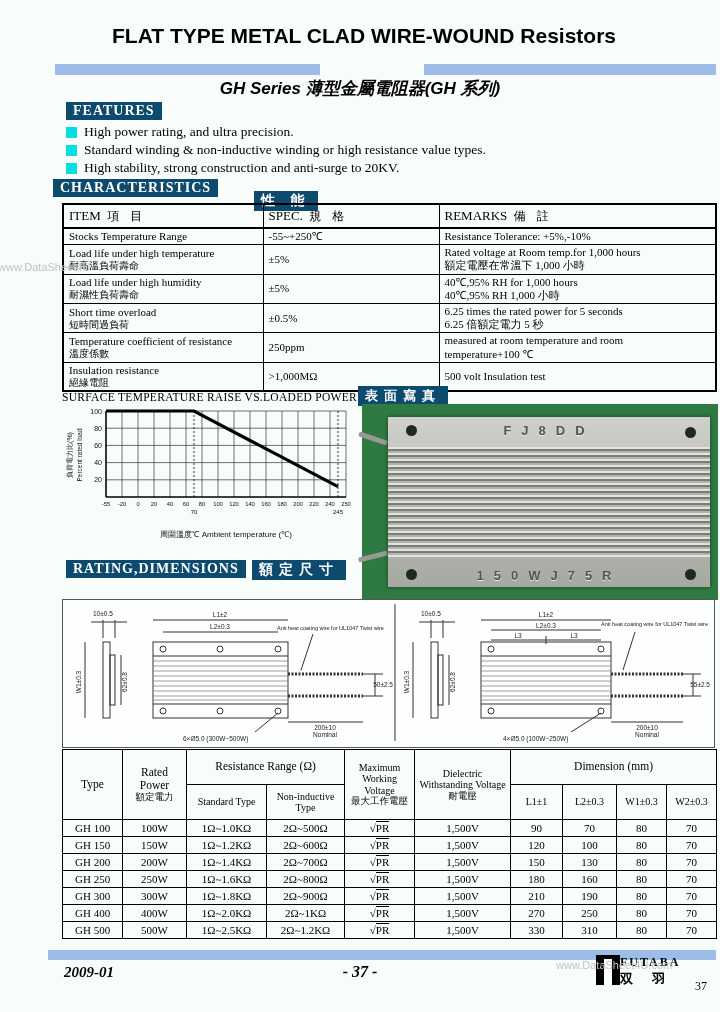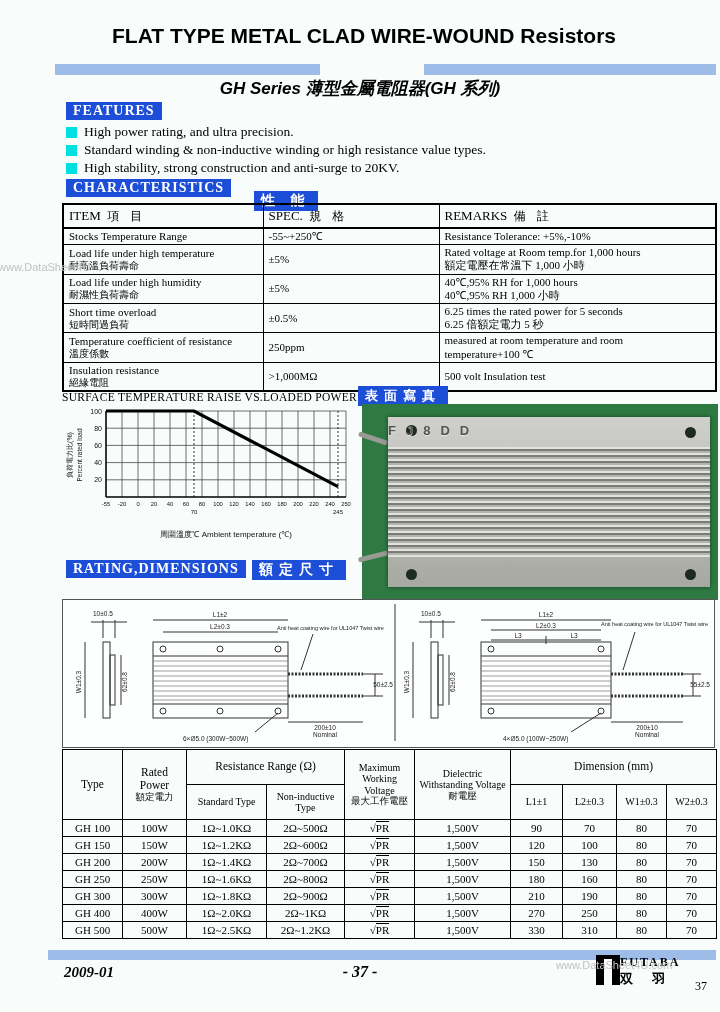--- a/index.html
+++ b/index.html
@@ -5,21 +5,21 @@
   html,body{margin:0;padding:0;background:#fff;}
   .page{position:relative;width:720px;height:1012px;background:#f8fcfb;
         font-family:"Liberation Serif",serif;color:#000;overflow:hidden;}
   .title{position:absolute;top:24px;left:8px;right:0;text-align:center;
          font-family:"Liberation Sans",sans-serif;font-weight:bold;font-size:21px;}
   .bluebar{position:absolute;height:11px;background:#9dbce8;}
   .bar1{left:55px;top:64px;width:265px;}
   .bar2{left:424px;top:64px;width:292px;}
   .subtitle{position:absolute;top:77px;left:0;right:0;text-align:center;
             font-family:"Liberation Sans",sans-serif;font-weight:bold;font-style:italic;font-size:17px;}
-  .chip{position:absolute;background:#1d4ed8;color:#fff;font-weight:bold;
+  .chip{position:absolute;background:#0c4a6e;color:#fff;font-weight:bold;
         font-size:14px;padding:1px 7px;letter-spacing:1px;white-space:nowrap;}
   .chip-cn{letter-spacing:6px;}
   .features-list{position:absolute;left:66px;top:122px;width:620px;}
   .feature-item{display:flex;align-items:center;gap:7px;font-size:13.5px;margin:2px 0;}
   .bullet{width:11px;height:11px;background:#00e0e0;flex:0 0 11px;}
   table{border-collapse:collapse;table-layout:fixed;}
   .char-table{position:absolute;left:62px;top:203px;width:653px;font-size:11px;}
   .char-table th,.char-table td{border:1px solid #000;padding:1px 5px;vertical-align:middle;line-height:1.2;}
   .char-table th{font-size:13px;font-weight:normal;text-align:left;border-bottom:2px solid #000;height:20px;}
   .char-table th .cn{font-size:12px;letter-spacing:4px;}
@@ -27,21 +27,21 @@
   .char-table{border:2px solid #000;}
   .wm{position:absolute;color:#c2c2c2;font-family:"Liberation Sans",sans-serif;font-size:11px;white-space:nowrap;}
   .chart-wrap{position:absolute;left:62px;top:391px;width:296px;}
   .chart-title{font-size:11.5px;letter-spacing:0.3px;}
   .photo{position:absolute;left:362px;top:404px;width:356px;height:196px;background:#2e7a42;}
   .plate{position:absolute;left:26px;top:13px;width:322px;height:170px;
          background:linear-gradient(180deg,#cfcfcb,#a8a8a2);box-shadow:0 0 4px rgba(0,0,0,.5);}
   .ridges{position:absolute;left:0;top:30px;width:322px;height:110px;
           background:repeating-linear-gradient(180deg,#e2e2de 0 2px,#7c7c76 2px 4px,#b4b4ae 4px 6px);}
   .hole{position:absolute;width:11px;height:11px;border-radius:50%;background:#1c2b1e;}
-  .stamp{position:absolute;left:0;width:322px;text-align:left;color:#55554f;
+  .stamp{position:absolute;left:0;width:322px;text-align:center;color:#55554f;
          font-family:"Liberation Sans",sans-serif;font-weight:bold;font-size:13px;letter-spacing:10px;
          text-shadow:0 1px 0 #e8e8e4;}
   .wire{position:absolute;width:30px;height:5px;background:#9a9a94;border-radius:2px;}
   .drawbox{position:absolute;left:62px;top:599px;width:651px;height:147px;border:1px solid #555;background:#fdfefe;}
   .spec-table{position:absolute;left:62px;top:749px;width:654px;font-size:11px;text-align:center;}
   .spec-table th,.spec-table td{border:1px solid #000;padding:0 2px;line-height:1.15;}
   .spec-table th{font-weight:normal;font-size:11.5px;}
   .spec-table .sub th{font-size:10px;height:34px;}
   .spec-table thead tr:first-child th{height:34px;}
   .spec-table td{height:16px;}
@@ -78,21 +78,21 @@
       <div class="feature-item">
         <span class="bullet"></span>
         <span>Standard winding &amp; non-inductive winding or high resistance value types.</span>
       </div>
       <div class="feature-item">
         <span class="bullet"></span>
         <span>High stability, strong construction and anti-surge to 20KV.</span>
       </div>
     </div>
 
-  <div class="chip" style="left:66px;top:179px;">CHARACTERISTICS</div>
+  <div class="chip" style="left:53px;top:179px;">CHARACTERISTICS</div>
   <div class="chip chip-cn" style="left:254px;top:179px;margin-top:12px;">性 能</div>
 
   <table class="char-table">
     <colgroup>
         <col style="width:200px">
         <col style="width:176px">
         <col style="width:277px">
       </colgroup>
     <thead>
       <tr>
@@ -232,20 +232,21 @@
   <div class="photo">
     <div class="wire" style="left:-4px;top:32px;transform:rotate(18deg);"></div>
     <div class="wire" style="left:-4px;top:150px;transform:rotate(-14deg);"></div>
     <div class="plate">
       <div class="ridges"></div>
       <div class="hole" style="left:18px;top:8px;"></div>
       <div class="hole" style="right:14px;top:10px;"></div>
       <div class="hole" style="left:18px;bottom:7px;"></div>
       <div class="hole" style="right:14px;bottom:7px;"></div>
       <div class="stamp" style="top:6px;">FJ8DD</div>
+      <div class="stamp" style="bottom:4px;">150WJ75R</div>
     </div>
   </div>
 
   <div class="chip" style="left:66px;top:560px;">RATING,DIMENSIONS</div>
   <div class="chip chip-cn" style="left:252px;top:560px;">額定尺寸</div>
 
   <div class="drawbox">
     <svg width="649" height="145" viewBox="0 0 649 145">
       <g stroke="#333" fill="none" stroke-width="1">
 

